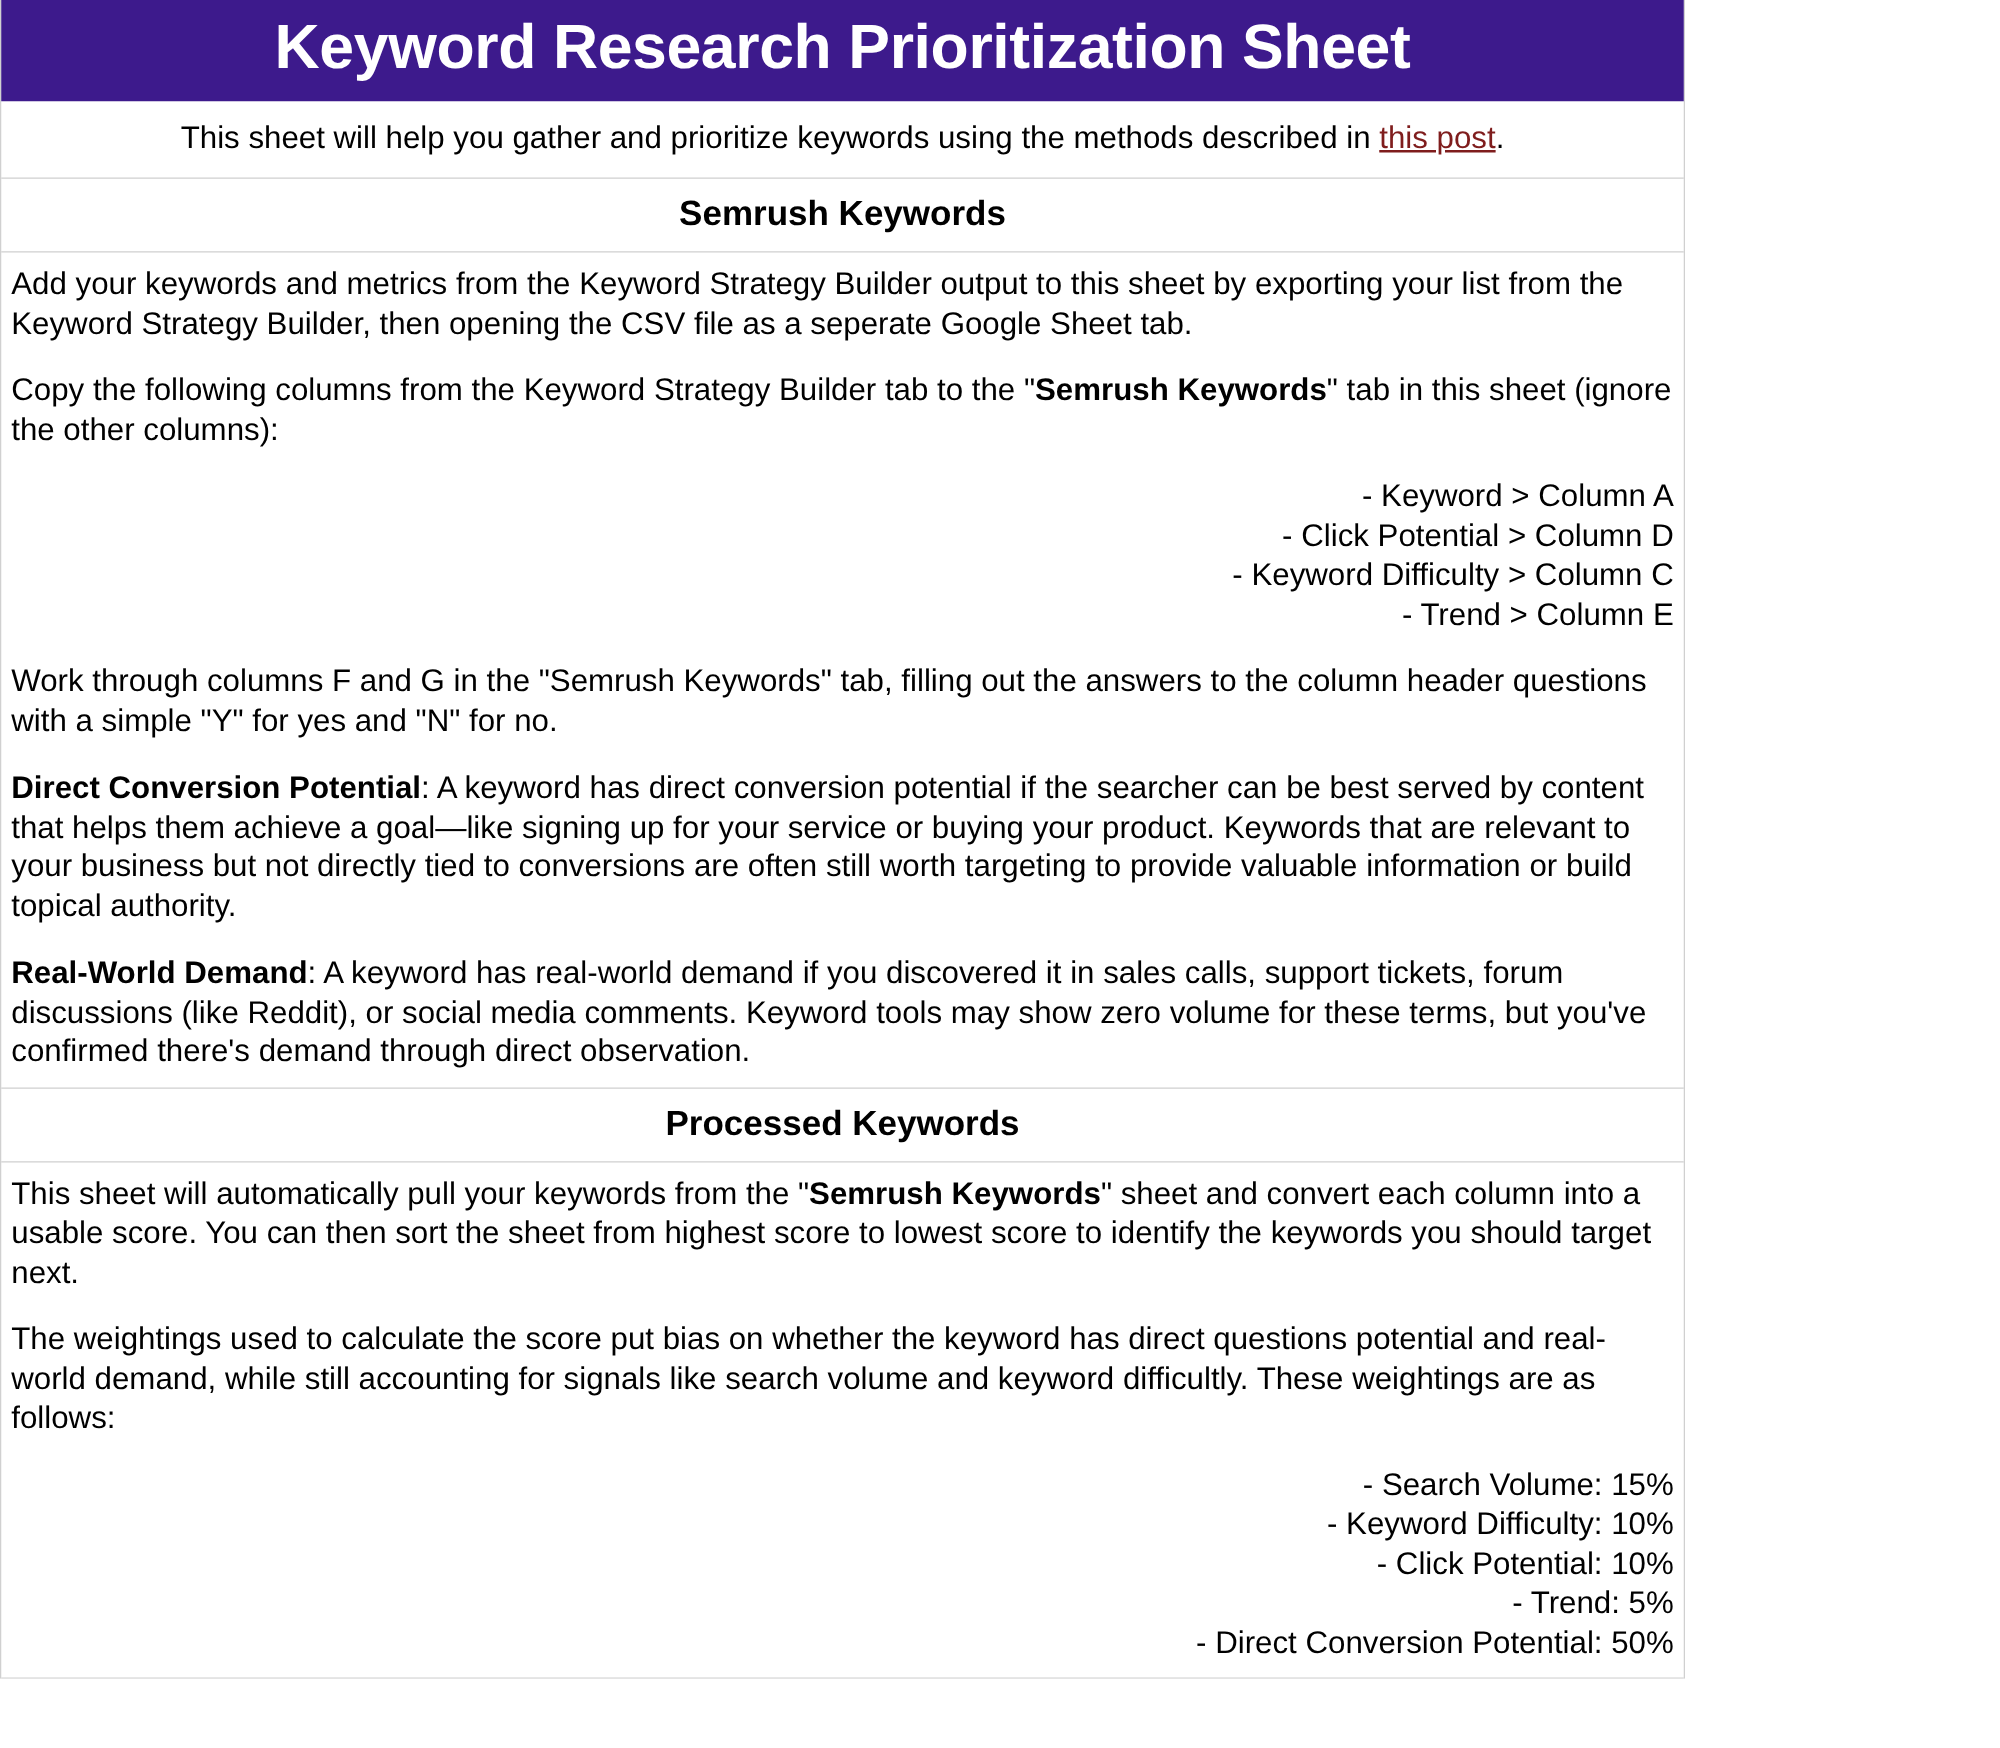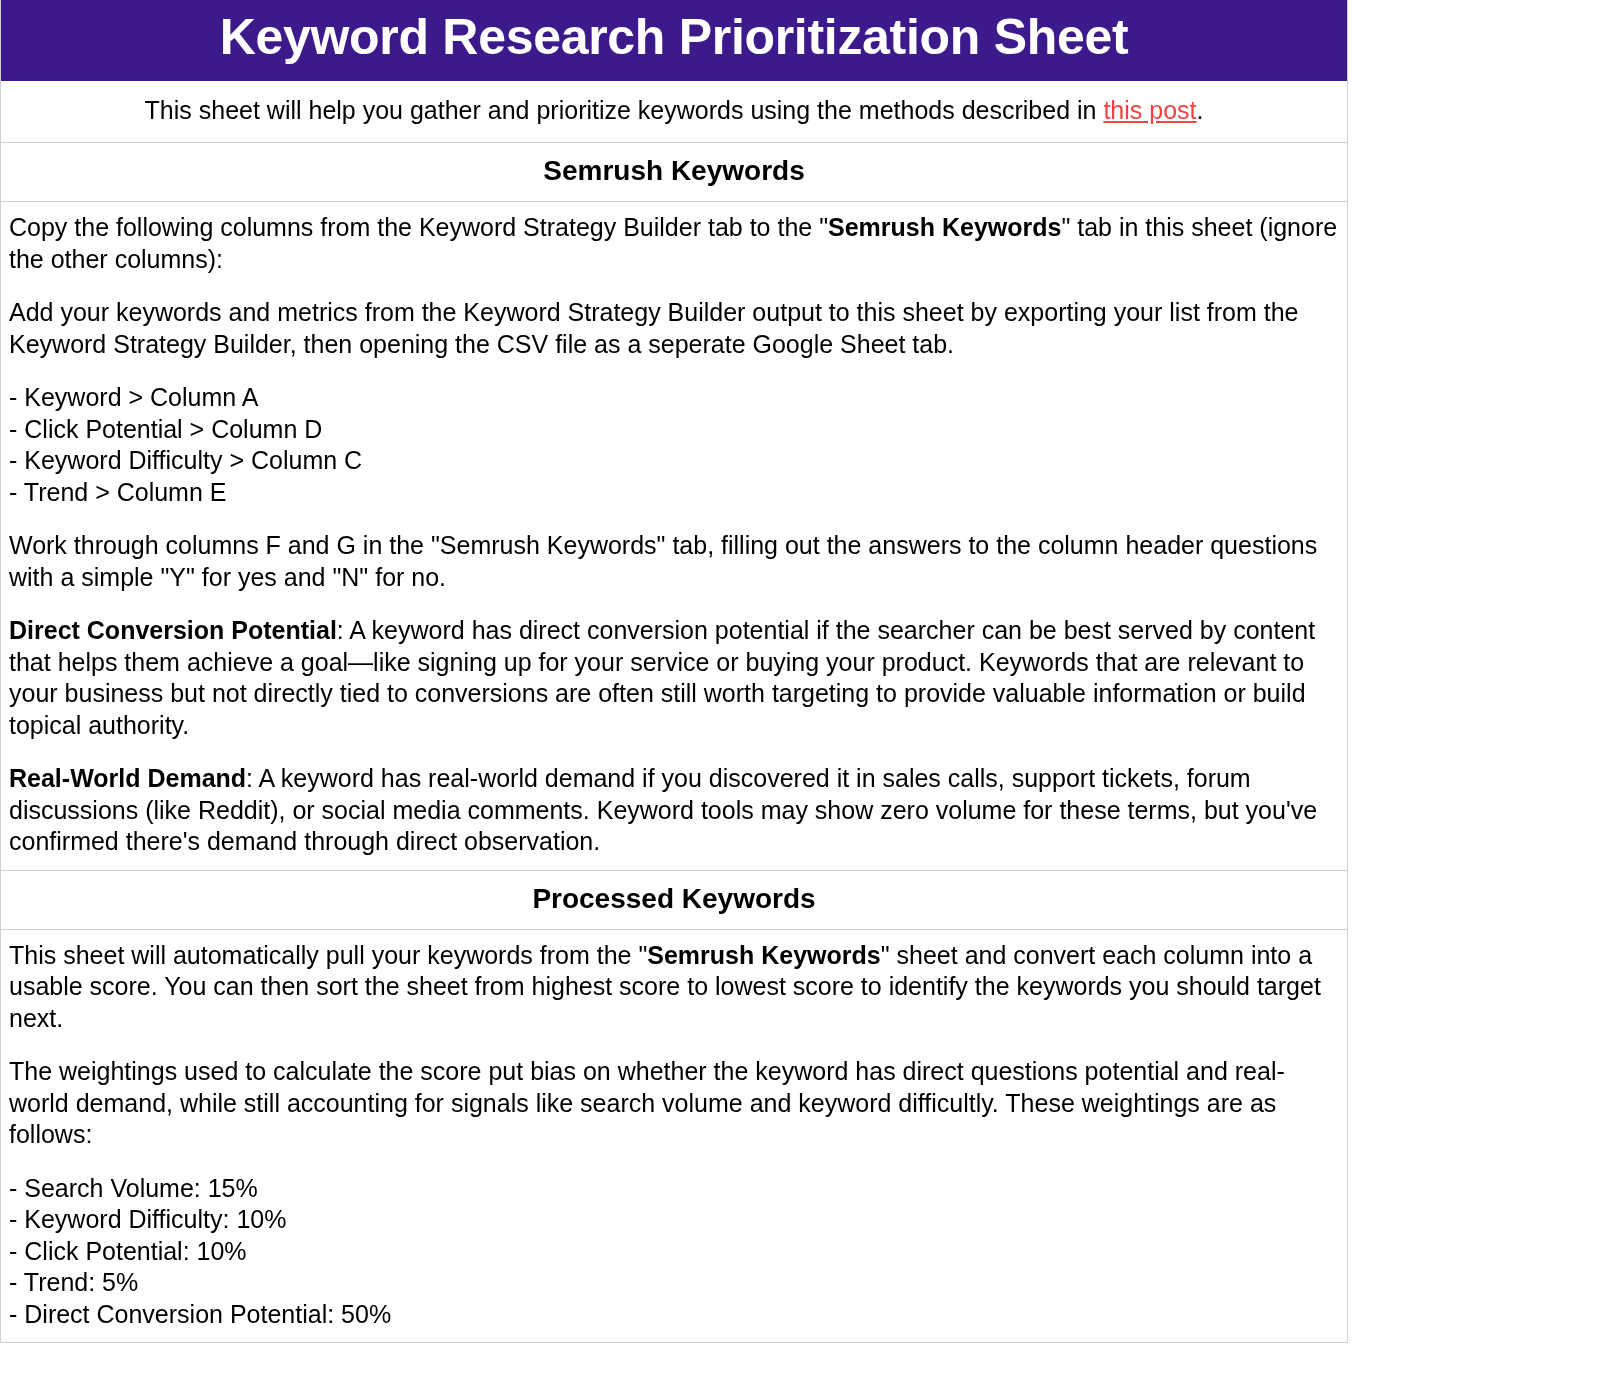--- a/index.html
+++ b/index.html
@@ -30,21 +30,21 @@
     line-height: 1.1;
   }
   .intro-bar {
     border-bottom: 1px solid #cfcfcf;
     text-align: center;
     font-size: 25px;
     padding: 14px 10px 16px 10px;
     line-height: 1.25;
   }
   .intro-bar a {
-    color: #ef4444;
+    color: #7f1d1d;
     text-decoration: underline;
   }
   .section-head {
     border-bottom: 1px solid #cfcfcf;
     text-align: center;
     font-size: 28px;
     font-weight: bold;
     padding: 12px 10px 14px 10px;
   }
   .section-body {
@@ -54,20 +54,21 @@
     padding: 10px 8px 12px 8px;
   }
   .para {
     margin: 0 0 22px 0;
   }
   .para:last-child {
     margin-bottom: 0;
   }
   .list {
     margin: 0 0 22px 0;
+    text-align: right;
   }
   .list:last-child {
     margin-bottom: 0;
   }
   .list-line {
     white-space: pre;
   }
   b, .b {
     font-weight: bold;
   }
@@ -79,25 +80,25 @@
 
   <div class="title-bar">Keyword Research Prioritization Sheet</div>
 
   <div class="intro-bar">
     <span>This sheet will help you gather and prioritize keywords using the methods described in </span><a href="#">this post</a><span>.</span>
   </div>
 
   <div class="section-head">Semrush Keywords</div>
 
   <div class="section-body">
+    <p class="para">Add your keywords and metrics from the Keyword Strategy Builder output to this sheet by exporting your list from the Keyword Strategy Builder, then opening the CSV file as a seperate Google Sheet tab.</p>
+
     <p class="para">
       <span>Copy the following columns from the Keyword Strategy Builder tab to the "</span><b>Semrush Keywords</b><span>" tab in this sheet (ignore the other columns):</span>
     </p>
-
-    <p class="para">Add your keywords and metrics from the Keyword Strategy Builder output to this sheet by exporting your list from the Keyword Strategy Builder, then opening the CSV file as a seperate Google Sheet tab.</p>
 
     <div class="list">
       <div class="list-line">- Keyword &gt; Column A</div>
       <div class="list-line">- Click Potential &gt; Column D</div>
       <div class="list-line">- Keyword Difficulty &gt; Column C</div>
       <div class="list-line">- Trend &gt; Column E</div>
     </div>
 
     <p class="para">Work through columns F and G in the "Semrush Keywords" tab, filling out the answers to the column header questions with a simple "Y" for yes and "N" for no.</p>
 

